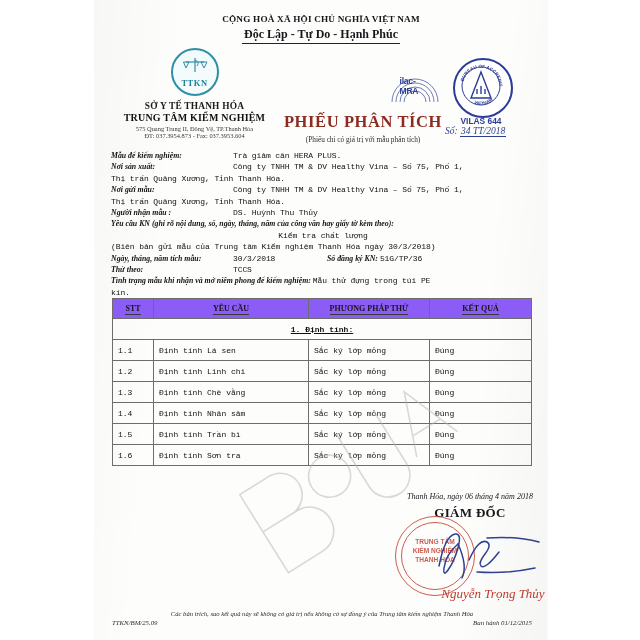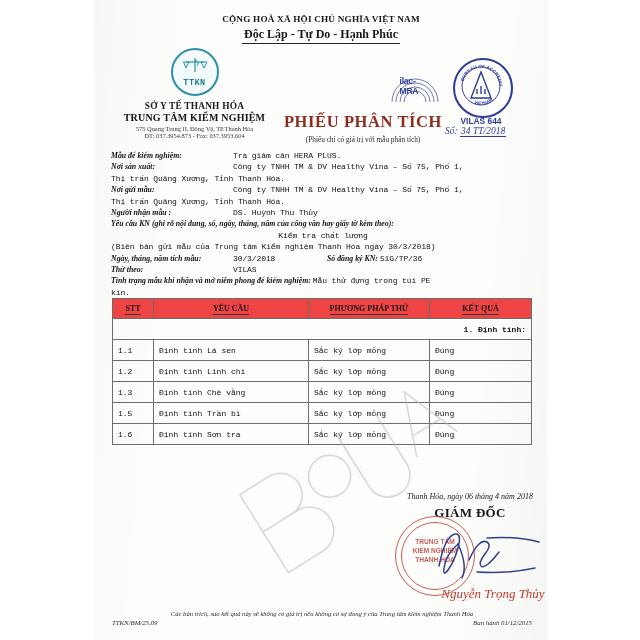--- a/index.html
+++ b/index.html
@@ -10,21 +10,21 @@
         background:linear-gradient(95deg,rgba(0,0,0,.025) 0%,rgba(0,0,0,0) 18%,rgba(0,0,0,0) 82%,rgba(0,0,0,.03) 100%);}
   .natl{position:absolute;left:0;right:0;top:14px;text-align:center;}
   .natl .l1{font-size:9.2px;font-weight:bold;letter-spacing:.2px;color:#17171b;}
   .natl .l2{font-size:12px;font-weight:bold;color:#17171b;margin-top:2px;display:inline-block;
         border-bottom:1px solid #222;padding:0 2px 1px;}
   .lethead{position:absolute;left:12px;top:48px;width:175px;text-align:center;}
   .logo-ttkn{width:44px;height:44px;margin:0 auto;border:2px solid #2d8fa5;border-radius:50%;
         position:relative;background:#f4fbfc;}
   .logo-ttkn .scale{position:absolute;left:50%;top:7px;transform:translateX(-50%);
         width:26px;height:18px;}
-  .logo-ttkn .lbl{position:absolute;left:0;right:0;bottom:6px;font-family:Liberation Mono, monospace;
+  .logo-ttkn .lbl{position:absolute;left:0;right:0;bottom:6px;font-family:Liberation Serif, serif;
         font-size:8.5px;font-weight:bold;color:#1f7f97;letter-spacing:.5px;}
   .so-y-te{font-size:9.4px;font-weight:bold;color:#1a1a1a;margin-top:5px;letter-spacing:.2px;}
   .ttkn-name{font-size:10px;font-weight:bold;color:#111;letter-spacing:.2px;margin-top:1px;}
   .addr{font-size:6.4px;color:#3a3a3a;margin-top:2px;}
   .tel{font-size:6.4px;color:#3a3a3a;margin-top:0px;}
   .titleblock{position:absolute;left:178px;top:112px;width:180px;text-align:center;}
   .ptitle{font-size:16.5px;font-weight:bold;color:#8e2b21;letter-spacing:.6px;
         font-family:"Liberation Serif",serif;}
   .psub{font-size:7.3px;color:#2b2b2b;margin-top:3px;}
   .logo-ilac{position:absolute;left:289px;top:62px;width:62px;height:48px;}
@@ -37,27 +37,27 @@
   .sohand{position:absolute;left:350px;top:126px;width:100px;font-size:9.5px;color:#2b3f8f;
         font-style:italic;font-family:"Liberation Serif",serif;}
   .sohand .val{border-bottom:1px solid #2b3f8f;padding:0 1px;}
   .fields{position:absolute;left:16px;top:150px;width:424px;font-size:8px;color:#111;}
   .frow{position:relative;min-height:11.4px;line-height:11.4px;white-space:nowrap;}
   .flab{font-style:italic;font-weight:bold;font-size:7.8px;color:#111;}
   .fval{font-family:"Liberation Mono",monospace;font-size:8px;color:#111;letter-spacing:-.1px;}
   .ind{display:inline-block;}
   .fcont{font-family:"Liberation Mono",monospace;font-size:8px;color:#111;letter-spacing:-.1px;}
   table.rt{position:absolute;left:17px;top:298px;width:420px;border-collapse:collapse;}
-  table.rt th{border:1px solid #6d6d6d;background:#ef4444;height:17px;font-size:8px;
+  table.rt th{border:1px solid #6d6d6d;background:#8b5cf6;height:17px;font-size:8px;
         font-weight:bold;color:#16161a;text-align:center;}
   table.rt th span{border-bottom:1px solid #3a3a3a;padding-bottom:1px;}
   table.rt td{border:1px solid #6d6d6d;height:20px;font-family:"Liberation Mono",monospace;
         font-size:8px;color:#111;padding:0 5px;}
   td.c{text-align:left;}
-  td.sec{font-weight:bold;text-align:right;padding-left:6px;}
+  td.sec{font-weight:bold;text-align:center;padding-left:6px;text-decoration:underline;}
   .signblock{position:absolute;left:300px;top:492px;width:150px;text-align:center;}
   .sdate{font-size:8px;font-style:italic;color:#17171b;}
   .srole{font-size:13px;font-weight:bold;color:#17171b;margin-top:4px;letter-spacing:.3px;}
   .stamp{position:absolute;left:300px;top:516px;width:78px;height:78px;border:1.6px solid #c0392b;
         border-radius:50%;opacity:.82;}
   .stamp .inner{position:absolute;inset:5px;border:1px solid #c0392b;border-radius:50%;}
   .stamp .st{position:absolute;left:0;right:0;top:20px;text-align:center;font-size:6.6px;
         font-weight:bold;color:#c0392b;line-height:9px;font-family:"Liberation Sans",sans-serif;}
   .sigscript{position:absolute;left:318px;top:586px;width:160px;text-align:center;
         font-size:13px;font-style:italic;color:#c0392b;font-family:"Liberation Serif",serif;}
@@ -169,21 +169,21 @@
       <span class="fcont">(Biên bản gửi mẫu của Trung tâm Kiểm nghiệm Thanh Hóa ngày 30/3/2018)</span>
     </div>
     <div class="frow">
       <span class="flab ind" style="width:120px">Ngày, tháng, năm tích mẫu:</span>
       <span class="fval ind" style="width:92px">30/3/2018</span>
       <span class="flab">Số đăng ký KN:</span>
       <span class="fval">51G/TP/36</span>
     </div>
     <div class="frow">
       <span class="flab ind" style="width:120px">Thử theo:</span>
-      <span class="fval">VILAS</span>
+      <span class="fval">TCCS</span>
     </div>
     <div class="frow">
       <span class="flab">Tình trạng mẫu khi nhận và mở niêm phong để kiểm nghiệm:</span>
       <span class="fval">Mẫu thử đựng trong túi PE</span>
     </div>
     <div class="frow">
       <span class="fcont">kín.</span>
     </div>
   </div>
 
@@ -208,20 +208,26 @@
       </tr>
       <tr>
         <td class="c">1.2</td>
         <td>Định tính Linh chi</td>
         <td class="c">Sắc ký lớp mỏng</td>
         <td class="c">Đúng</td>
       </tr>
       <tr>
         <td class="c">1.3</td>
         <td>Định tính Chè vằng</td>
+        <td class="c">Sắc ký lớp mỏng</td>
+        <td class="c">Đúng</td>
+      </tr>
+      <tr>
+        <td class="c">1.4</td>
+        <td>Định tính Nhân sâm</td>
         <td class="c">Sắc ký lớp mỏng</td>
         <td class="c">Đúng</td>
       </tr>
       <tr>
         <td class="c">1.5</td>
         <td>Định tính Trần bì</td>
         <td class="c">Sắc ký lớp mỏng</td>
         <td class="c">Đúng</td>
       </tr>
       <tr>

